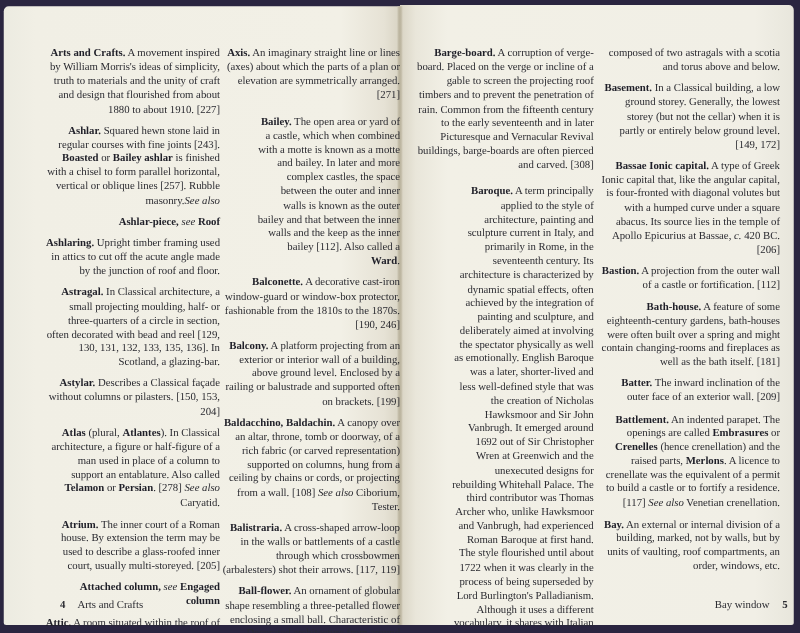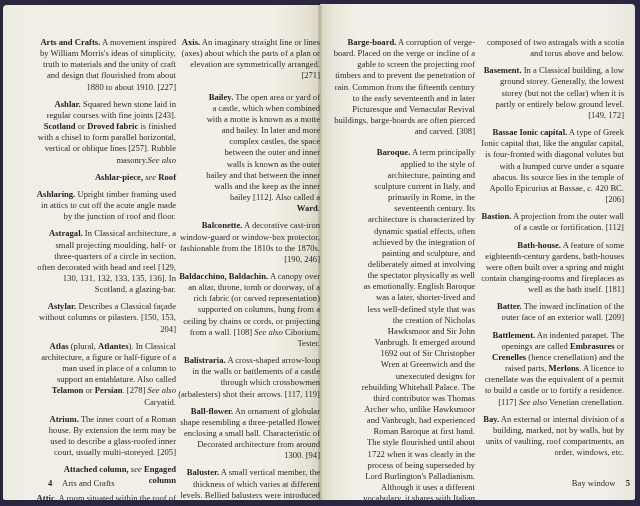--- a/index.html
+++ b/index.html
@@ -31,34 +31,35 @@
 </head>
 <body>
 
 <div class="spread">
   <div class="page left"></div>
   <div class="page right"></div>
   <div class="gutter"></div>
 
   <div class="col col1" id="c1">
       <p class="entry"><span class="head">Arts and Crafts.</span><span> A movement inspired by William Morris's ideas of simplicity, truth to materials and the unity of craft and design that flourished from about 1880 to about 1910. [227]</span></p>
-      <p class="entry"><span class="head">Ashlar.</span><span> Squared hewn stone laid in regular courses with fine joints [243]. </span><span class="b">Scotland</span><span> or </span><span class="b">Droved fabric</span><span> is finished with a chisel to form parallel horizontal, vertical or oblique lines [257]. </span><span> Rubble masonry.</span><span class="em">See also</span></p>
+      <p class="entry"><span class="head">Ashlar.</span><span> Squared hewn stone laid in regular courses with fine joints [243]. </span><span class="b">Boasted</span><span> or </span><span class="b">Bailey ashlar</span><span> is finished with a chisel to form parallel horizontal, vertical or oblique lines [257]. </span><span> Rubble masonry.</span><span class="em">See also</span></p>
       <p class="entry"><span class="head">Ashlar-piece,</span><span class="em"> see </span><span class="b">Roof</span></p>
       <p class="entry"><span class="head">Ashlaring.</span><span> Upright timber framing used in attics to cut off the acute angle made by the junction of roof and floor.</span></p>
       <p class="entry"><span class="head">Astragal.</span><span> In Classical architecture, a small projecting moulding, half- or three-quarters of a circle in section, often decorated with bead and reel [129, 130, 131, 132, 133, 135, 136]. In Scotland, a glazing-bar.</span></p>
       <p class="entry"><span class="head">Astylar.</span><span> Describes a Classical façade without columns or pilasters. [150, 153, 204]</span></p>
       <p class="entry"><span class="head">Atlas</span><span> (plural, </span><span class="b">Atlantes</span><span>). In Classical architecture, a figure or half-figure of a man used in place of a column to support an entablature. Also called </span><span class="b">Telamon</span><span> or </span><span class="b">Persian</span><span>. [278] </span><span class="em">See also</span><span> Caryatid.</span></p>
       <p class="entry"><span class="head">Atrium.</span><span> The inner court of a Roman house. By extension the term may be used to describe a glass-roofed inner court, usually multi-storeyed. [205]</span></p>
       <p class="entry"><span class="head">Attached column,</span><span class="em"> see </span><span class="b">Engaged column</span></p>
       <p class="entry"><span class="head">Attic.</span><span> A room situated within the roof of a building. Also, an upper storey above the main cornice [163].</span></p>
     </div>
   <div class="col col2" id="c2">
       <p class="entry"><span class="head">Axis.</span><span> An imaginary straight line or lines (axes) about which the parts of a plan or elevation are symmetrically arranged. [271]</span></p>
       <p class="entry gap"><span class="head">Bailey.</span><span> The open area or yard of a castle, which when combined with a motte is known as a motte and bailey. In later and more complex castles, the space between the outer and inner walls is known as the outer bailey and that between the inner walls and the keep as the inner bailey [112]. Also called a </span><span class="b">Ward</span><span>.</span></p>
       <p class="entry"><span class="head">Balconette.</span><span> A decorative cast-iron window-guard or window-box protector, fashionable from the 1810s to the 1870s. [190, 246]</span></p>
+      <p class="entry"><span class="head">Balcony.</span><span> A platform projecting from an exterior or interior wall of a building, above ground level. Enclosed by a railing or balustrade and supported often on brackets. [199]</span></p>
       <p class="entry"><span class="head">Baldacchino, Baldachin.</span><span> A canopy over an altar, throne, tomb or doorway, of a rich fabric (or carved representation) supported on columns, hung from a ceiling by chains or cords, or projecting from a wall. [108] </span><span class="em">See also</span><span> Ciborium, Tester.</span></p>
       <p class="entry"><span class="head">Balistraria.</span><span> A cross-shaped arrow-loop in the walls or battlements of a castle through which crossbowmen (arbalesters) shot their arrows. [117, 119]</span></p>
       <p class="entry"><span class="head">Ball-flower.</span><span> An ornament of globular shape resembling a three-petalled flower enclosing a small ball. Characteristic of Decorated architecture from around 1300. [94]</span></p>
       <p class="entry"><span class="head">Baluster.</span><span> A small vertical member, the thickness of which varies at different levels. Bellied balusters were introduced in the late fifteenth century in Italy. [244, 269]</span></p>
     </div>
   <div class="col col3" id="c3">
       <p class="entry"><span class="head">Barge-board.</span><span> A corruption of verge-board. Placed on the verge or incline of a gable to screen the projecting roof timbers and to prevent the penetration of rain. Common from the fifteenth century to the early seventeenth and in later Picturesque and Vernacular Revival buildings, barge-boards are often pierced and carved. [308]</span></p>
       <p class="entry gap"><span class="head">Baroque.</span><span> A term principally applied to the style of architecture, painting and sculpture current in Italy, and primarily in Rome, in the seventeenth century. Its architecture is characterized by dynamic spatial effects, often achieved by the integration of painting and sculpture, and deliberately aimed at involving the spectator physically as well as emotionally. English Baroque was a later, shorter-lived and less well-defined style that was the creation of Nicholas Hawksmoor and Sir John Vanbrugh. It emerged around 1692 out of Sir Christopher Wren at Greenwich and the unexecuted designs for rebuilding Whitehall Palace. The third contributor was Thomas Archer who, unlike Hawksmoor and Vanbrugh, had experienced Roman Baroque at first hand. The style flourished until about 1722 when it was clearly in the process of being superseded by Lord Burlington's Palladianism. Although it uses a different vocabulary, it shares with Italian Baroque a vital interest in the dramatic manipulation of mass, rhythm, space and silhouette in architectural composition. [158, 160, 161, 162, 163, 164] </span><span class="em">See also</span><span> Edwardian Baroque.</span></p>
       <p class="entry"><span class="head">Barrel vault,</span><span class="em"> see </span><span class="b">Vault</span></p>
     </div>

